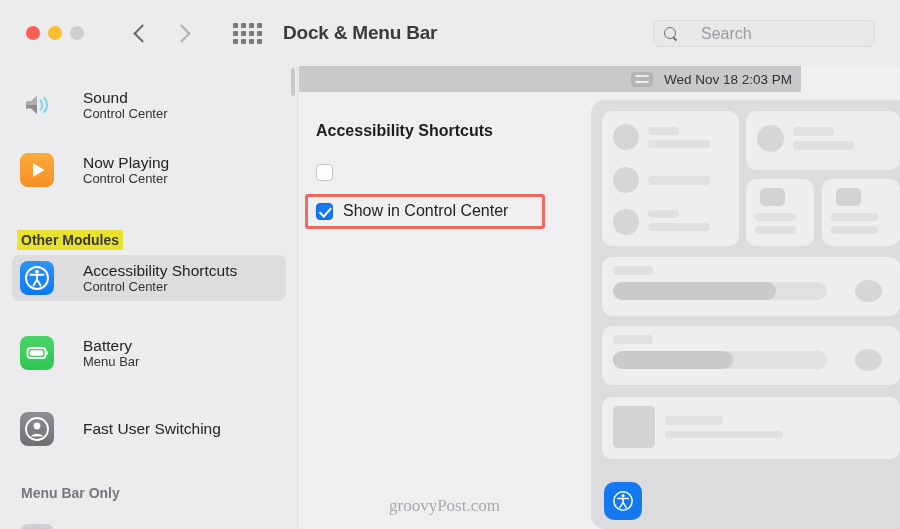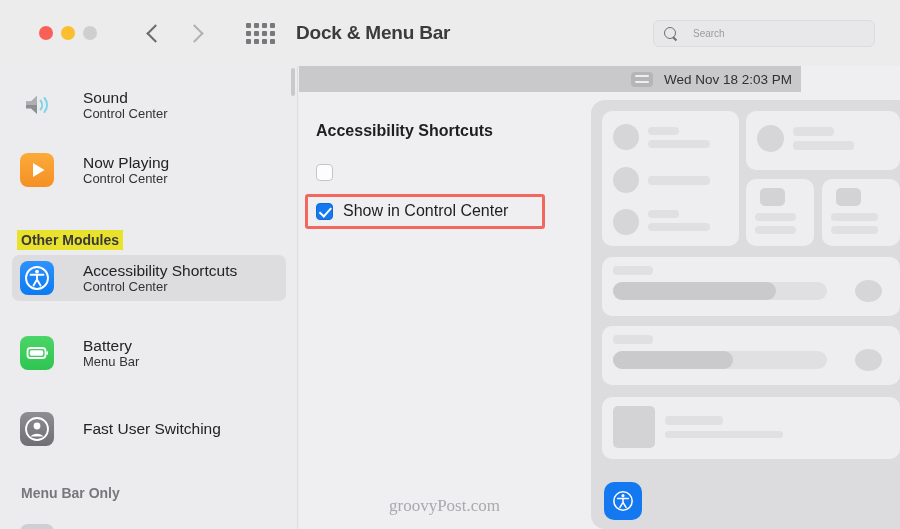--- a/index.html
+++ b/index.html
@@ -13,21 +13,21 @@
     position:relative;
     width:900px; height:529px;
     background:#ececee;
     overflow:hidden;
   }
 
   
   .titlebar {
     position:absolute; left:0; top:0; width:900px; height:66px;
     background:#ececed;
-    display:flex; align-items:center;padding-left:13px;
+    display:flex; align-items:center;
   }
   .traffic { display:flex; gap:8px; margin-left:26px; }
   .light { width:14px; height:14px; border-radius:50%; }
   .light.red { background:#fa5f57; }
   .light.yellow { background:#fbbe2f; }
   .light.gray { background:#cfcfd1; }
 
   .navbtns { display:flex; gap:26px; margin-left:50px; align-items:center; }
   .chev { width:14px; height:14px; position:relative; cursor:default; }
   .chev::before {
@@ -73,21 +73,21 @@
   }
   .searchbox .mag::before {
     content:""; position:absolute; left:0; top:0;
     width:10px; height:10px; border:1.6px solid #6f6f74; border-radius:50%;
   }
   .searchbox .mag::after {
     content:""; position:absolute; left:9px; top:9px;
     width:5px; height:1.7px; background:#6f6f74;
     transform:rotate(45deg); transform-origin:left center;
   }
-  .searchbox .sph { margin-left:16px; font-size:10px; color:#9b9ba0; }
+  .searchbox .sph { margin-left:24px; font-size:16px; color:#9b9ba0; }
 
   
   .content { position:absolute; left:0; top:66px; width:900px; height:463px; }
 
   .sidebar {
     position:absolute; left:0; top:0; width:298px; height:463px;
     background:#ececee;
     border-right:1px solid #dedee0;
     overflow:hidden;
   }

